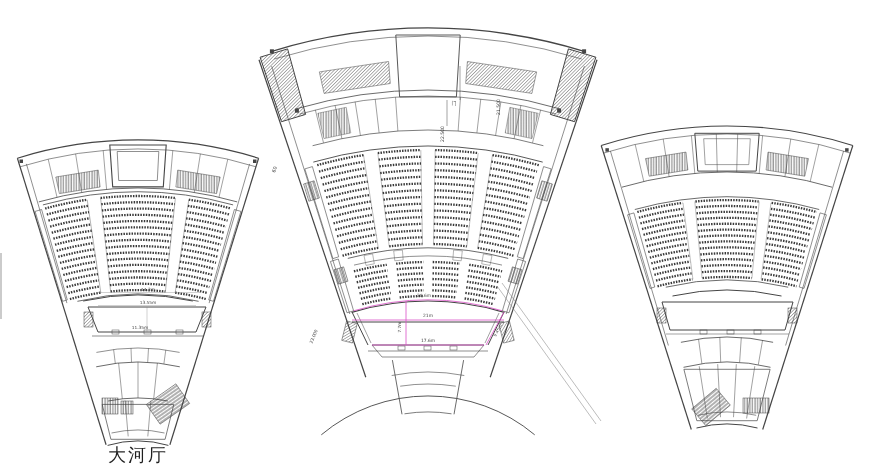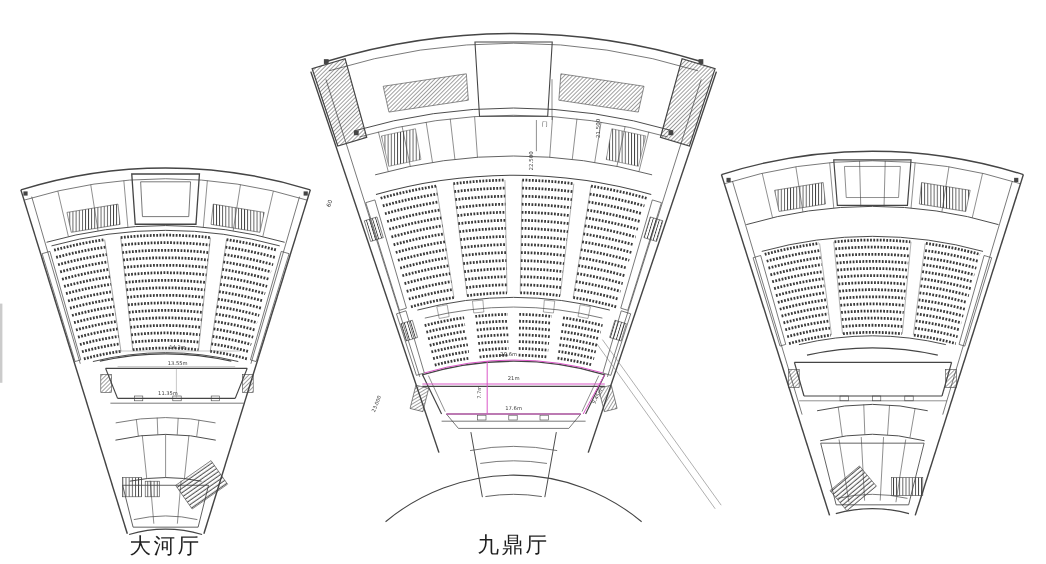--- a/index.html
+++ b/index.html
@@ -431,16 +431,15 @@
     <g>
       <text x="444" y="134" font-size="4.6" text-anchor="middle" transform="rotate(-90 444 134)">22.500</text>
       <text x="500" y="107" font-size="4.6" text-anchor="middle" transform="rotate(-90 500 107)">21.500</text>
       <text x="315" y="337" font-size="4.2" text-anchor="middle" transform="rotate(-68 315 337)">23.000</text>
       <text x="276" y="170" font-size="4.8" text-anchor="middle" transform="rotate(-70 276 170)">60</text>
       <text x="454" y="105" font-size="5" text-anchor="middle">门</text>
     </g>
   </svg>
 
   <div class="caption cap-dahe">大河厅</div>
-  <div class="caption cap-jiuding">九鼎厅</div>
 
   <div class="scan-line"></div>
 </div>
 
 </body></html>

